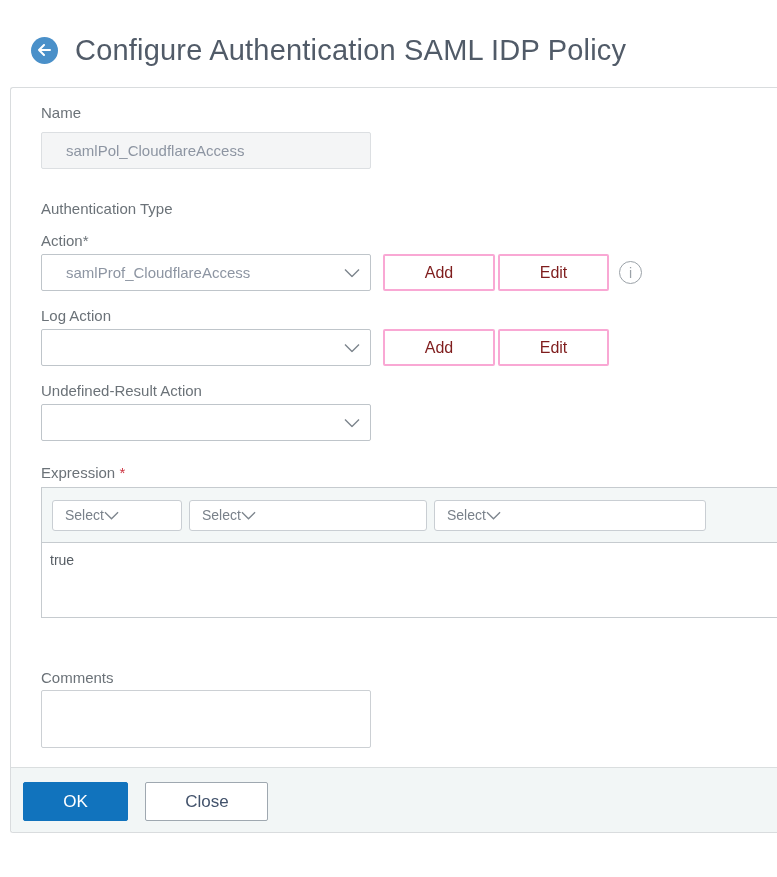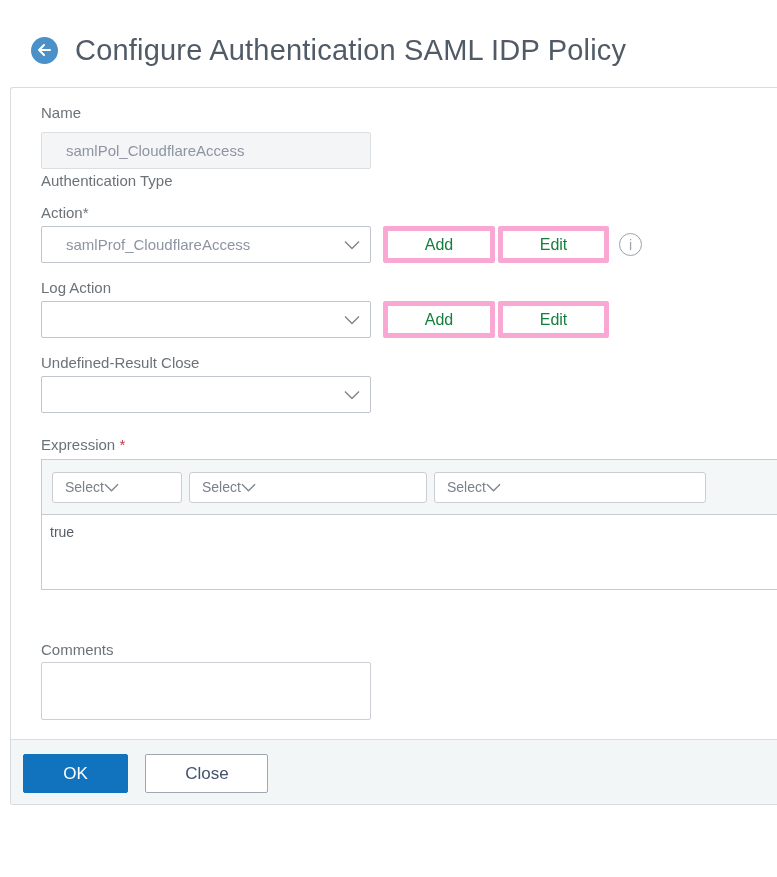--- a/index.html
+++ b/index.html
@@ -17,25 +17,25 @@
   .panel{margin:13px 0 0 10px;border:1px solid #d9dcde;border-right:none;border-radius:3px 0 0 3px;}
   .field-label{display:block;font-size:15px;line-height:18px;color:#6b7278;margin-left:30px;}
   .static-value{display:block;font-size:15px;line-height:18px;font-weight:bold;color:#333a40;margin:3px 0 0 30px;}
   .text-input{box-sizing:border-box;display:block;width:330px;height:37px;margin:10px 0 0 30px;
     background:#f4f5f6;border:1px solid #dcdfe2;border-radius:2px;color:#8d95a2;
     font-size:15px;padding:0 16px 0 24px;font-family:inherit;}
   .selectbox{box-sizing:border-box;position:relative;width:330px;height:37px;background:#fff;
     border:1px solid #bfc5ca;border-radius:2px;display:flex;align-items:center;
     color:#8d95a2;font-size:15px;padding-left:24px;cursor:pointer;flex:none;}
   .selectbox .chev{position:absolute;right:10px;top:50%;transform:translateY(-50%);line-height:0;}
-  .mt16{margin-top:16px;} .mt17{margin-top:3px;} .mt14{margin-top:14px;}
+  .mt16{margin-top:16px;} .mt17{margin-top:31px;} .mt14{margin-top:14px;}
   .mt23{margin-top:23px;} .mt51{margin-top:51px;}
   .row{display:flex;align-items:flex-start;margin:4px 0 0 30px;}
-  .btn-outline-blue{box-sizing:border-box;height:37px;background:#fff;border:5px solid #f9a8d4;
-    color:#15803d;font-size:16px;border-radius:2px;cursor:pointer;font-family:inherit;}
+  .btn-outline-blue{box-sizing:border-box;height:37px;background:#fff;border:2px solid #f9a8d4;
+    color:#7f1d1d;font-size:16px;border-radius:2px;cursor:pointer;font-family:inherit;}
   .btn-add{width:112px;margin-left:12px;}
   .btn-edit{width:111px;margin-left:3px;}
   .info-icon{box-sizing:border-box;width:23px;height:23px;margin:7px 0 0 10px;border:1.5px solid #9ba2a8;
     border-radius:50%;color:#9ba2a8;display:flex;align-items:center;justify-content:center;
     font-size:14px;line-height:1;cursor:pointer;flex:none;}
   .req{color:#cc3340;}
   
   .expr-box{margin:5px -2px 0 30px;border:1px solid #c6cbcf;border-right:none;}
   .expr-toolbar{background:#f3f7f7;border-bottom:1px solid #c6cbcf;height:54px;
     display:flex;align-items:center;padding-left:10px;gap:7px;}
@@ -99,21 +99,21 @@
       <span class="chev">
         <svg width="16" height="9" viewBox="0 0 16 9">
             <path d="M1 1 L8 8 L15 1" fill="none" stroke="#7d858d" stroke-width="1.4"></path>
           </svg>
       </span>
     </div>
     <button class="btn-outline-blue btn-add">Add</button>
     <button class="btn-outline-blue btn-edit">Edit</button>
   </div>
 
-  <label class="field-label mt16">Undefined-Result Close</label>
+  <label class="field-label mt16">Undefined-Result Action</label>
   <div class="row">
     <div class="selectbox">
       <span></span>
       <span class="chev">
         <svg width="16" height="9" viewBox="0 0 16 9">
             <path d="M1 1 L8 8 L15 1" fill="none" stroke="#7d858d" stroke-width="1.4"></path>
           </svg>
       </span>
     </div>
   </div>

